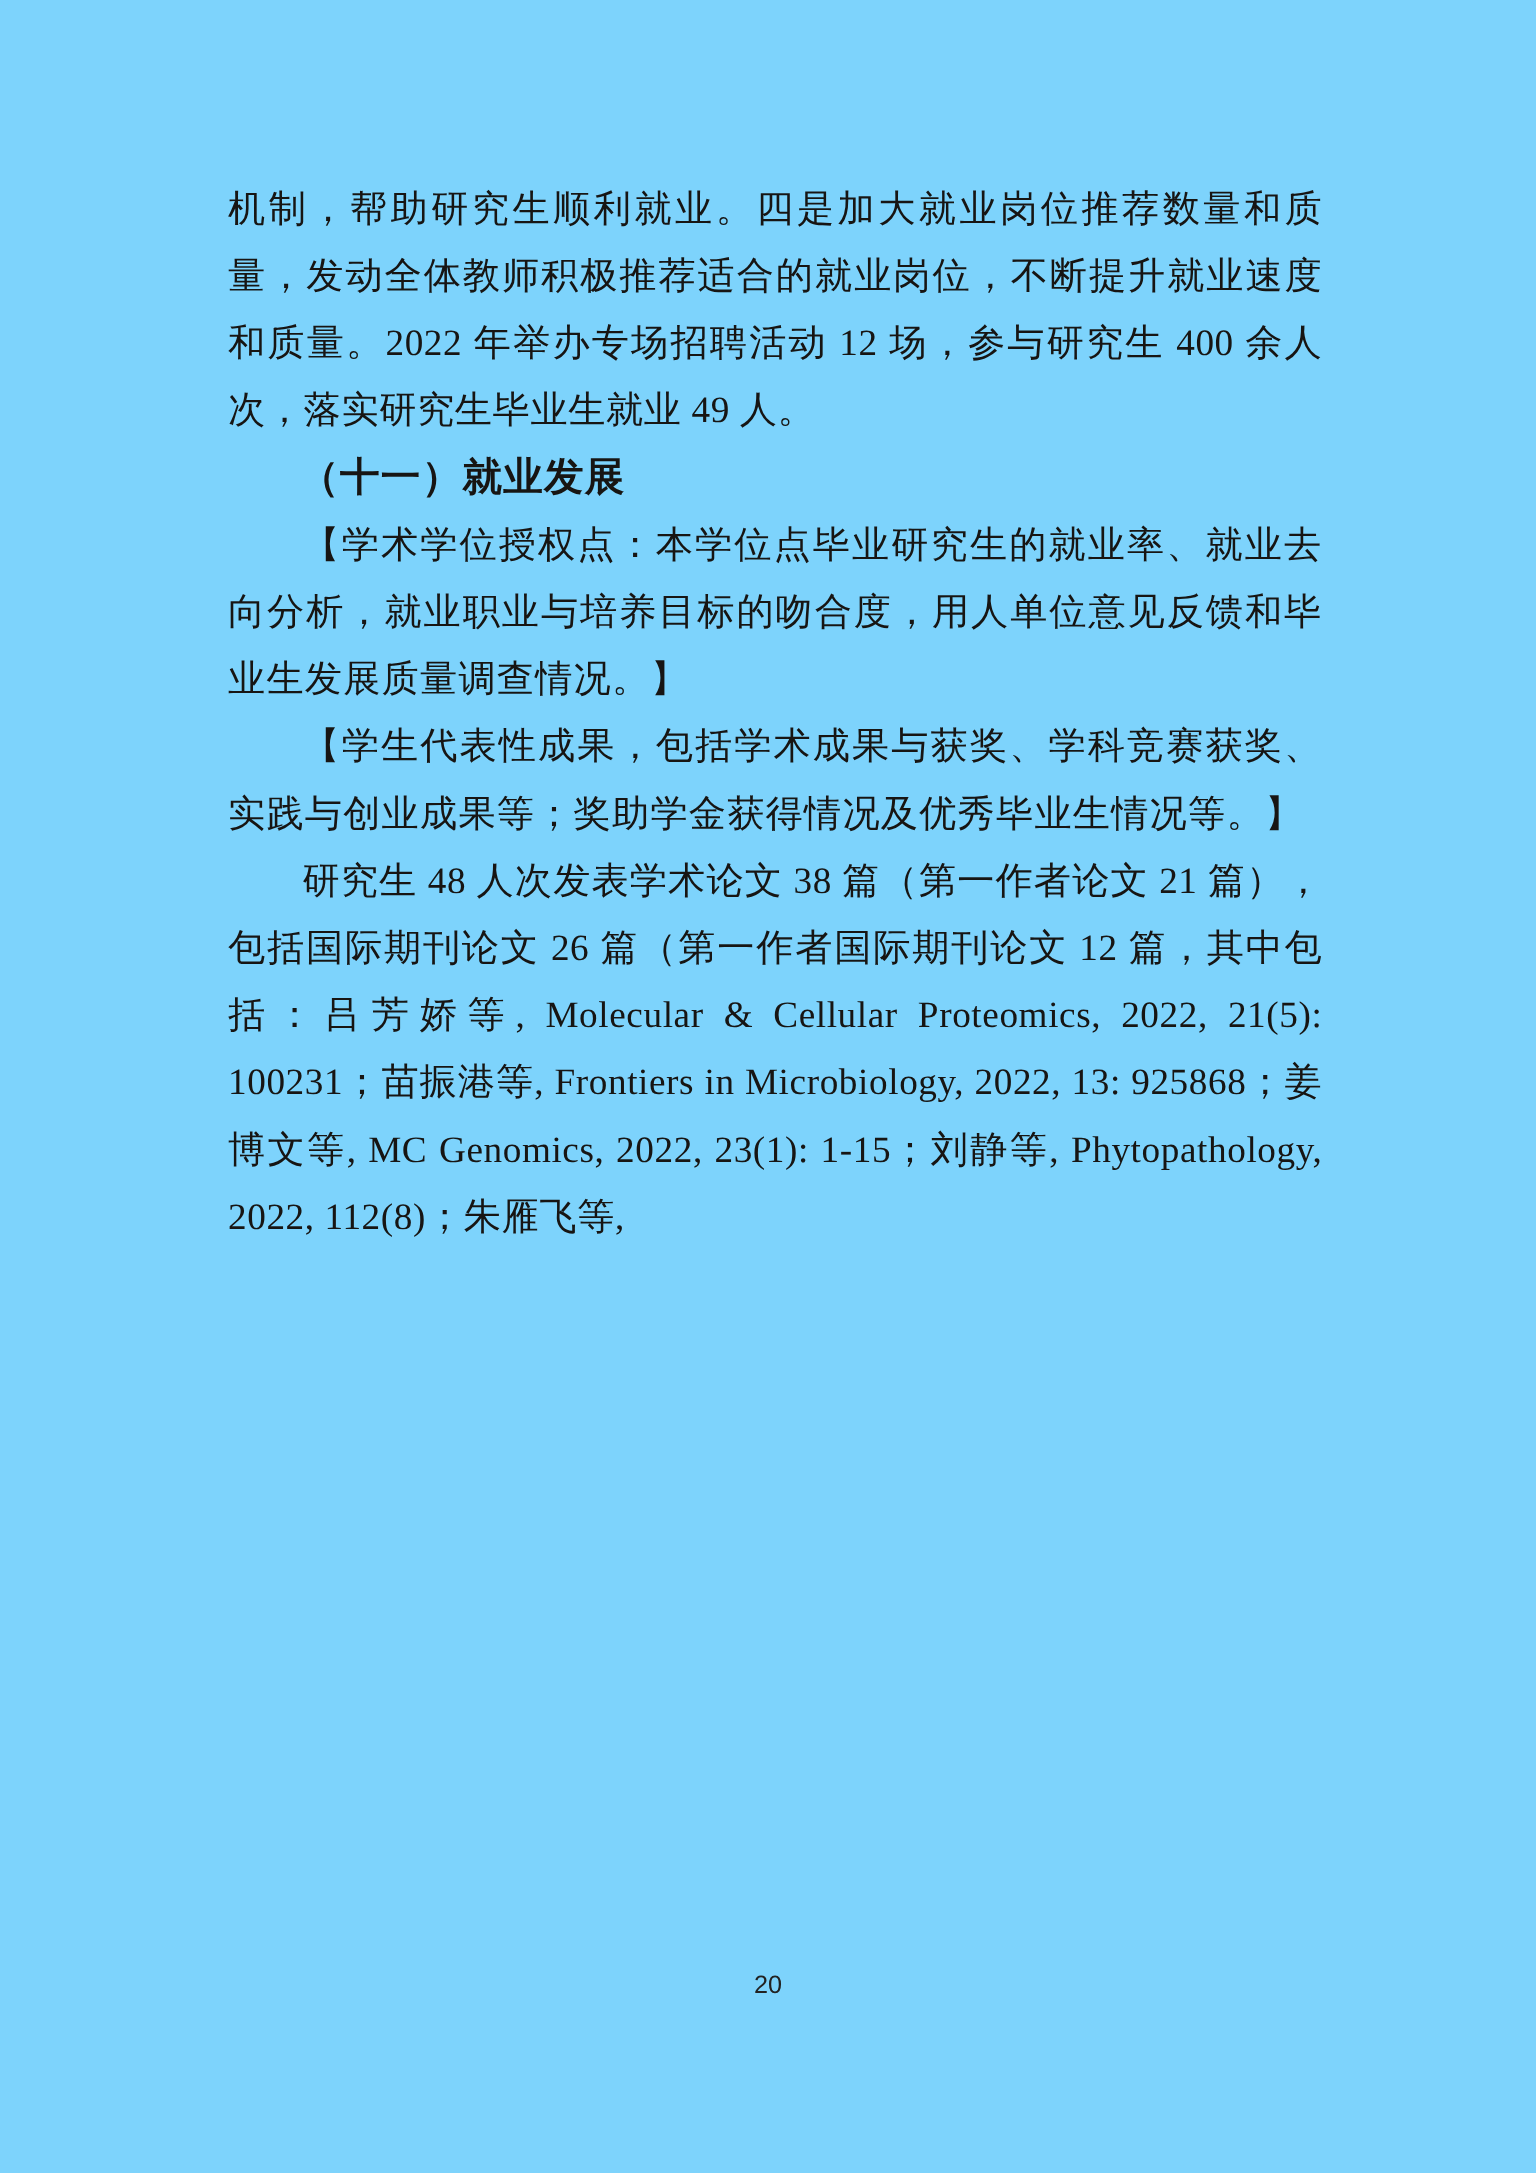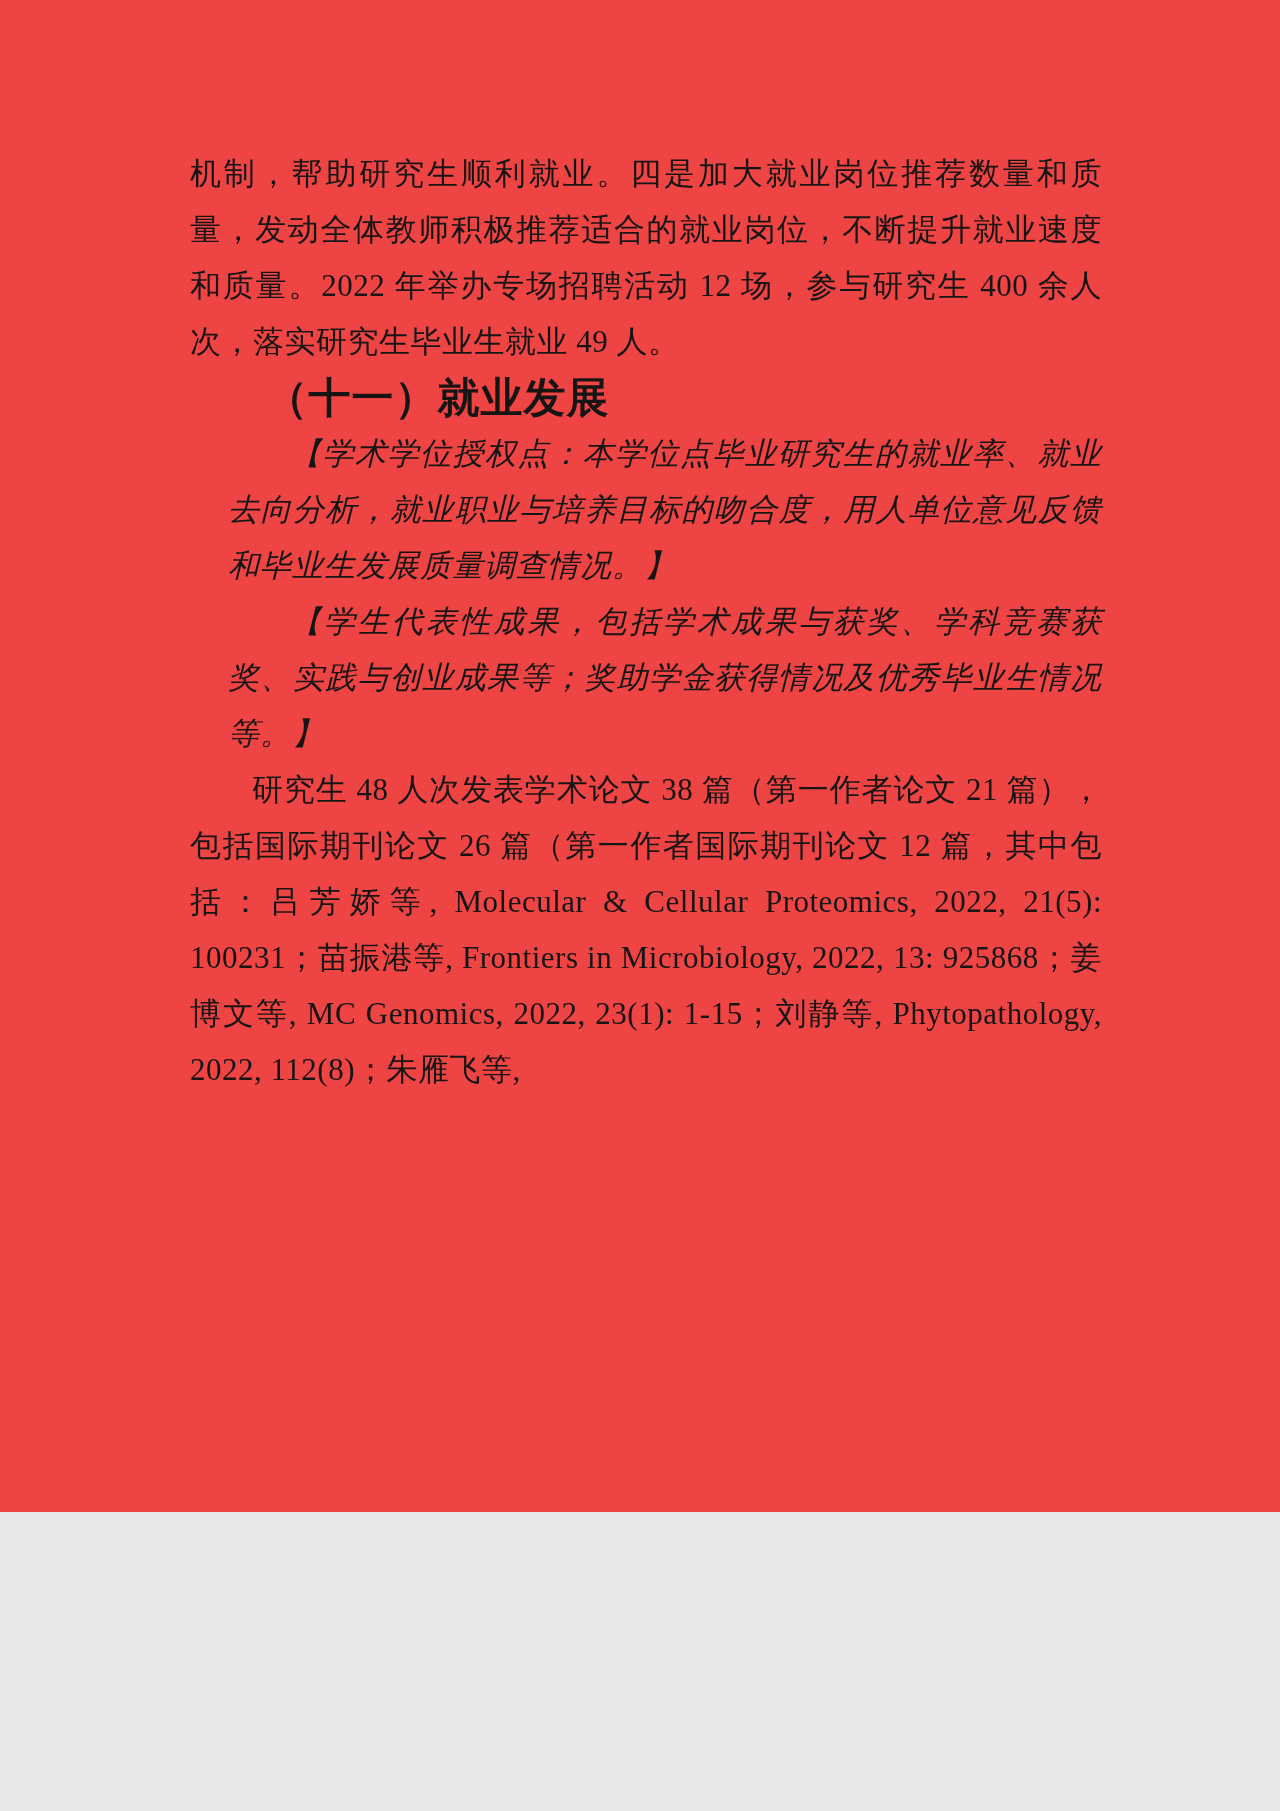--- a/index.html
+++ b/index.html
@@ -3,23 +3,23 @@
 <meta charset="utf-8">
 <style>
   html, body {
     margin: 0;
     padding: 0;
     background: #e8e8e8;
   }
   .page {
     position: relative;
     width: 1280px;
-    height: 1512px;
+    height: 1811px;
     margin: 0 auto;
-    background: #ef4444;
+    background: #7dd3fc;
     overflow: hidden;
     font-family: "Liberation Serif", "DejaVu Serif", serif;
     color: #171513;
   }
   .content {
     position: absolute;
     left: 190px;
     top: 146px;
     width: 912px;
   }
@@ -29,27 +29,25 @@
     line-height: 56px;
     text-align: justify;
     text-justify: inter-ideograph;
     letter-spacing: 0.5px;
     word-break: break-word;
   }
   .indent {
     text-indent: 2em;
   }
   .kaiti {
-    font-style: italic;
     letter-spacing: 1px;
-    margin-left: 38px;
   }
   .heading {
     margin: 0;
-    font-size: 42px;
+    font-size: 33px;
     line-height: 56px;
     font-weight: 700;
     text-indent: 1.8em;
     letter-spacing: 1px;
   }
   .page-number {
     position: absolute;
     top: 1640px;
     left: 0;
     width: 100%;

